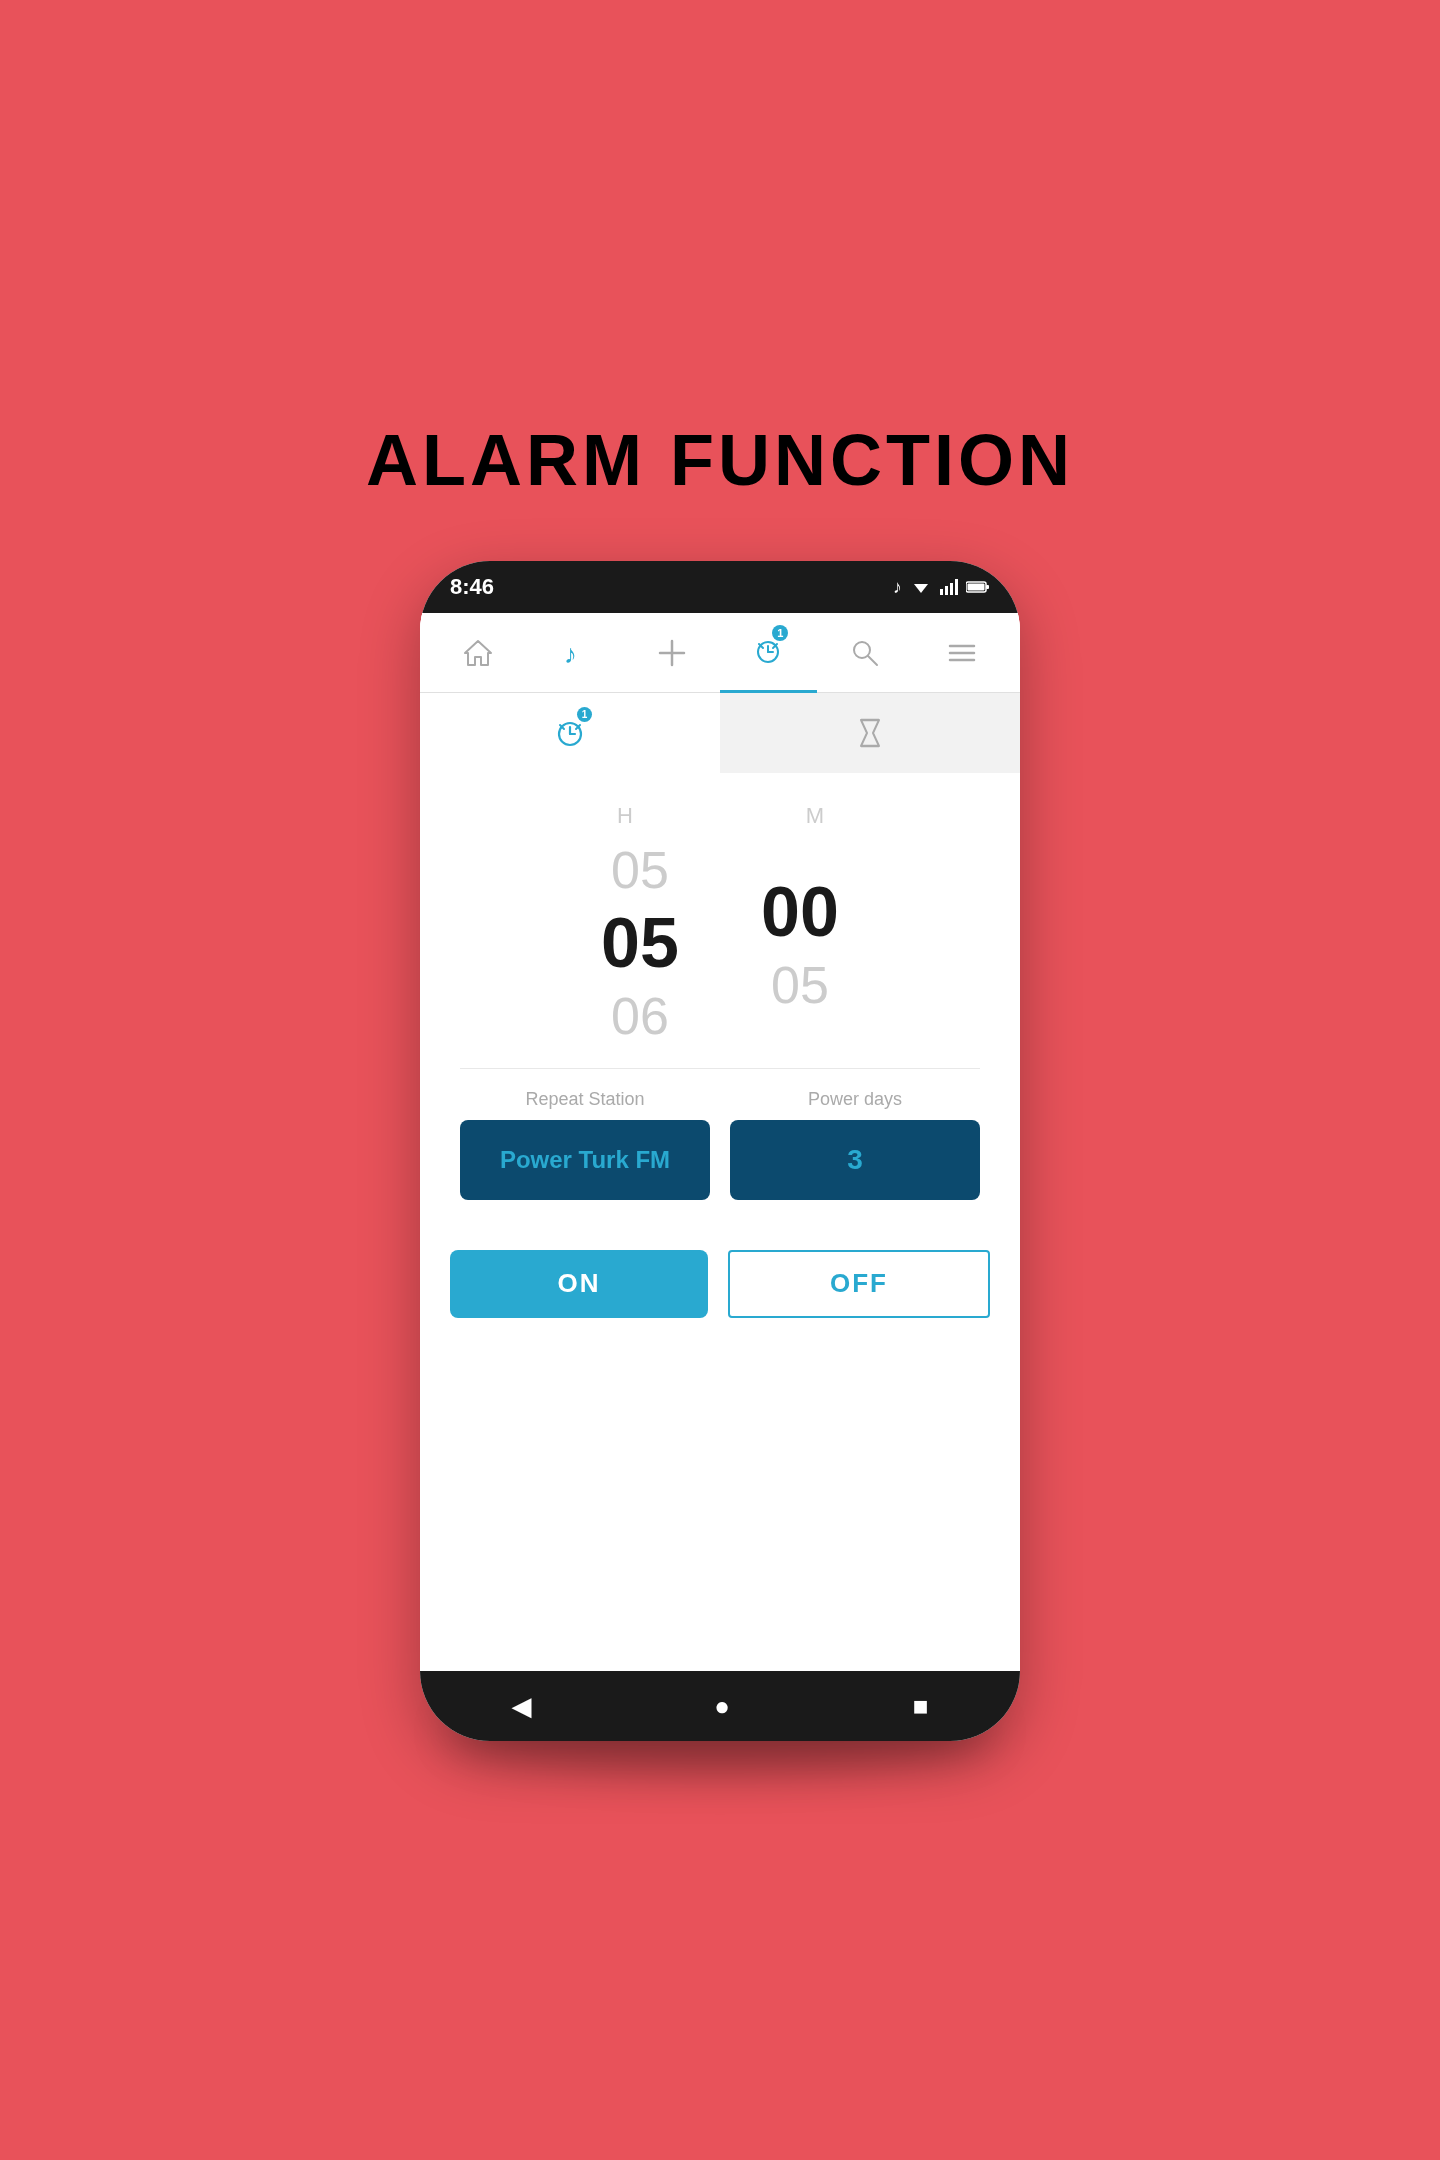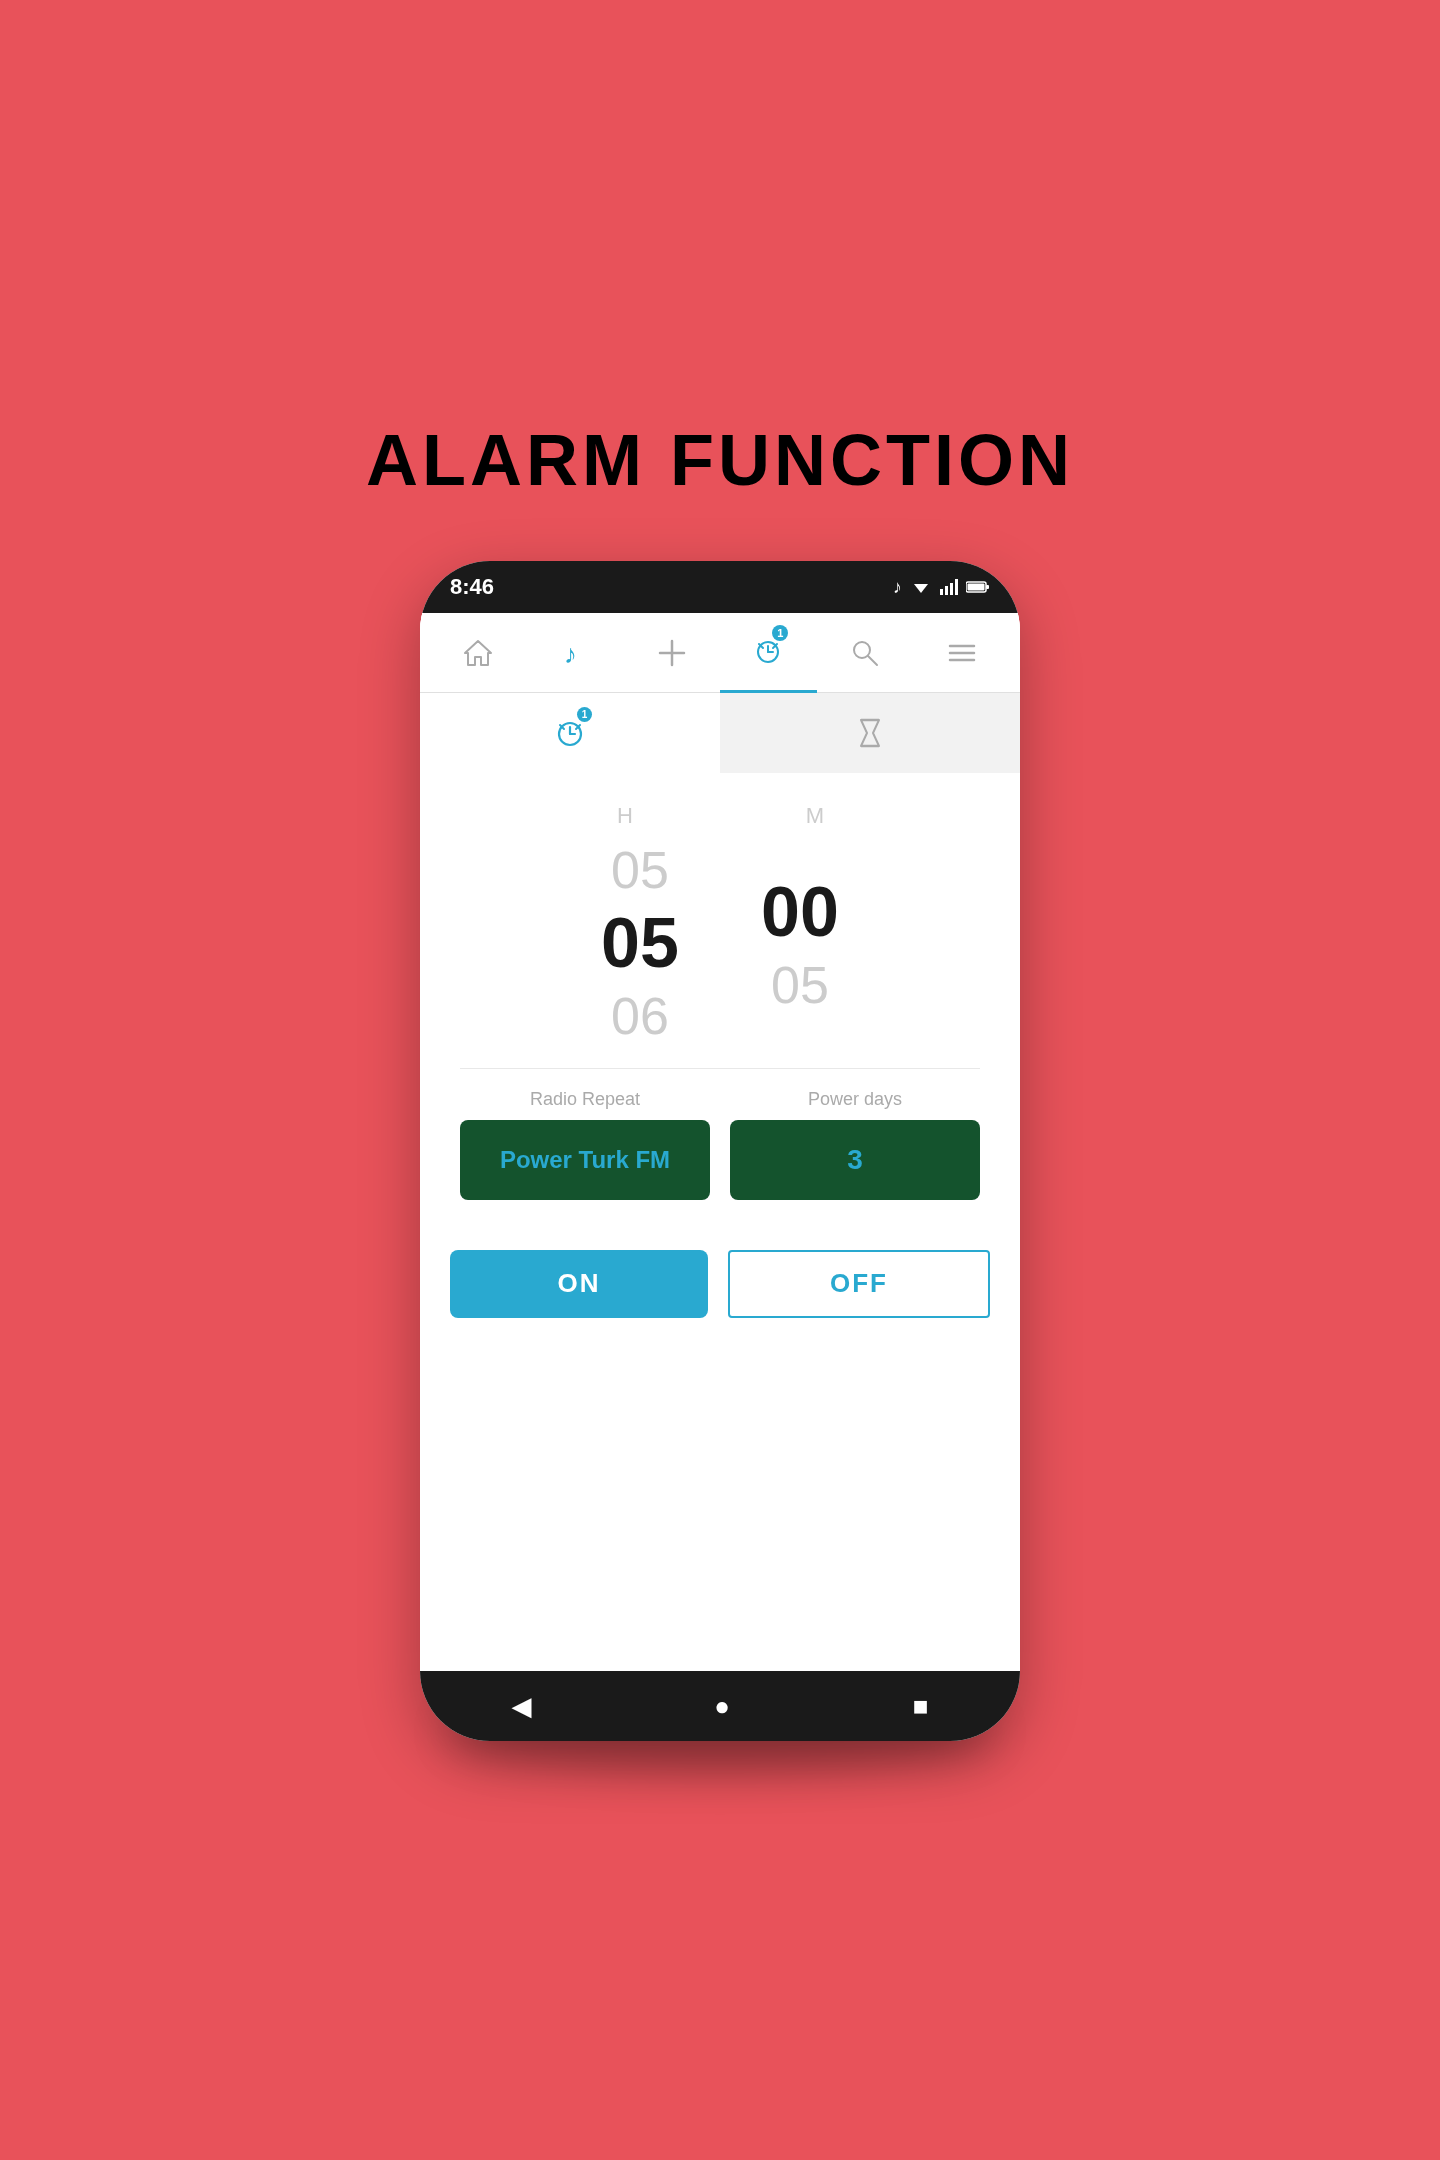--- a/index.html
+++ b/index.html
@@ -231,21 +231,21 @@
       gap: 10px;
     }
 
     .setting-label {
       color: #aaa;
       font-size: 18px;
       text-align: center;
     }
 
     .setting-value-box {
-      background: #14532d;
+      background: #0c4a6e;
       border-radius: 8px;
       padding: 18px 16px;
       text-align: center;
       min-height: 80px;
       display: flex;
       align-items: center;
       justify-content: center;
     }
 
     .setting-value-text {
@@ -452,21 +452,21 @@
           </div>
         </div>
       </div>
 
       <div class="separator"></div>
 
       <div class="settings-area">
         <div class="settings-row">
 
           <div class="setting-item">
-            <span class="setting-label">Radio Repeat</span>
+            <span class="setting-label">Repeat Station</span>
             <div class="setting-value-box">
               <span class="setting-value-text">Power Turk FM</span>
             </div>
           </div>
 
           <div class="setting-item">
             <span class="setting-label">Power days</span>
             <div class="setting-value-box">
               <span class="setting-value-number">3</span>
             </div>

